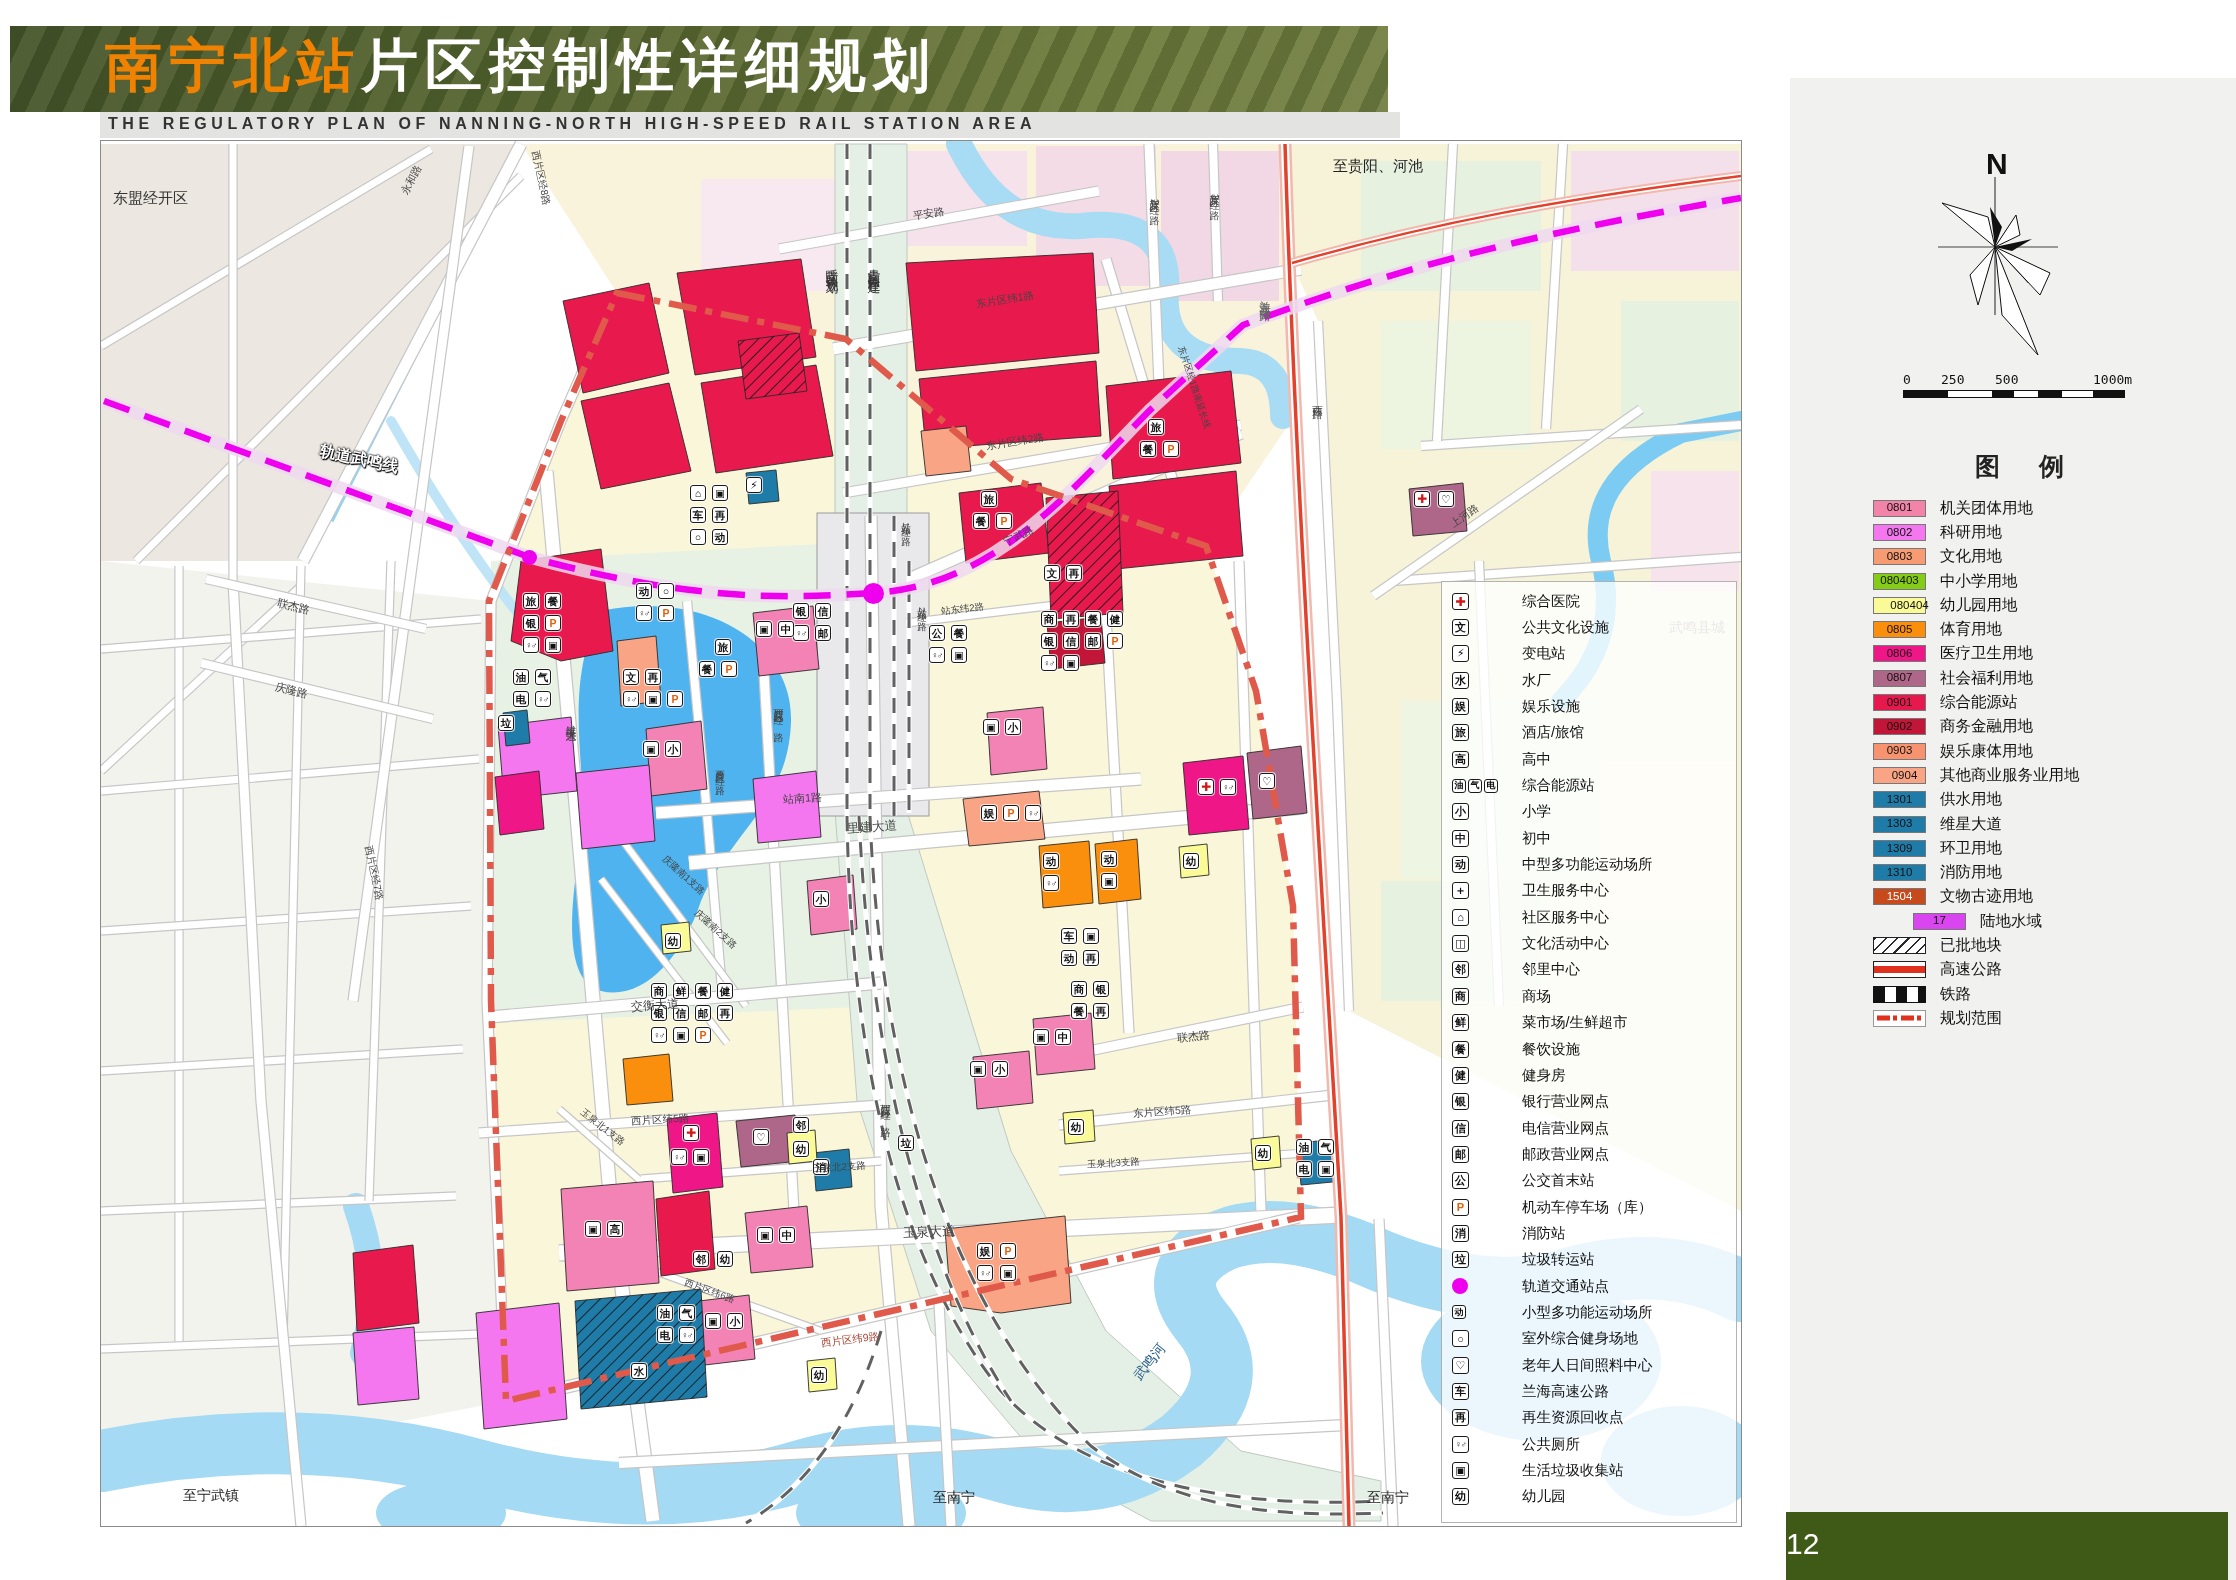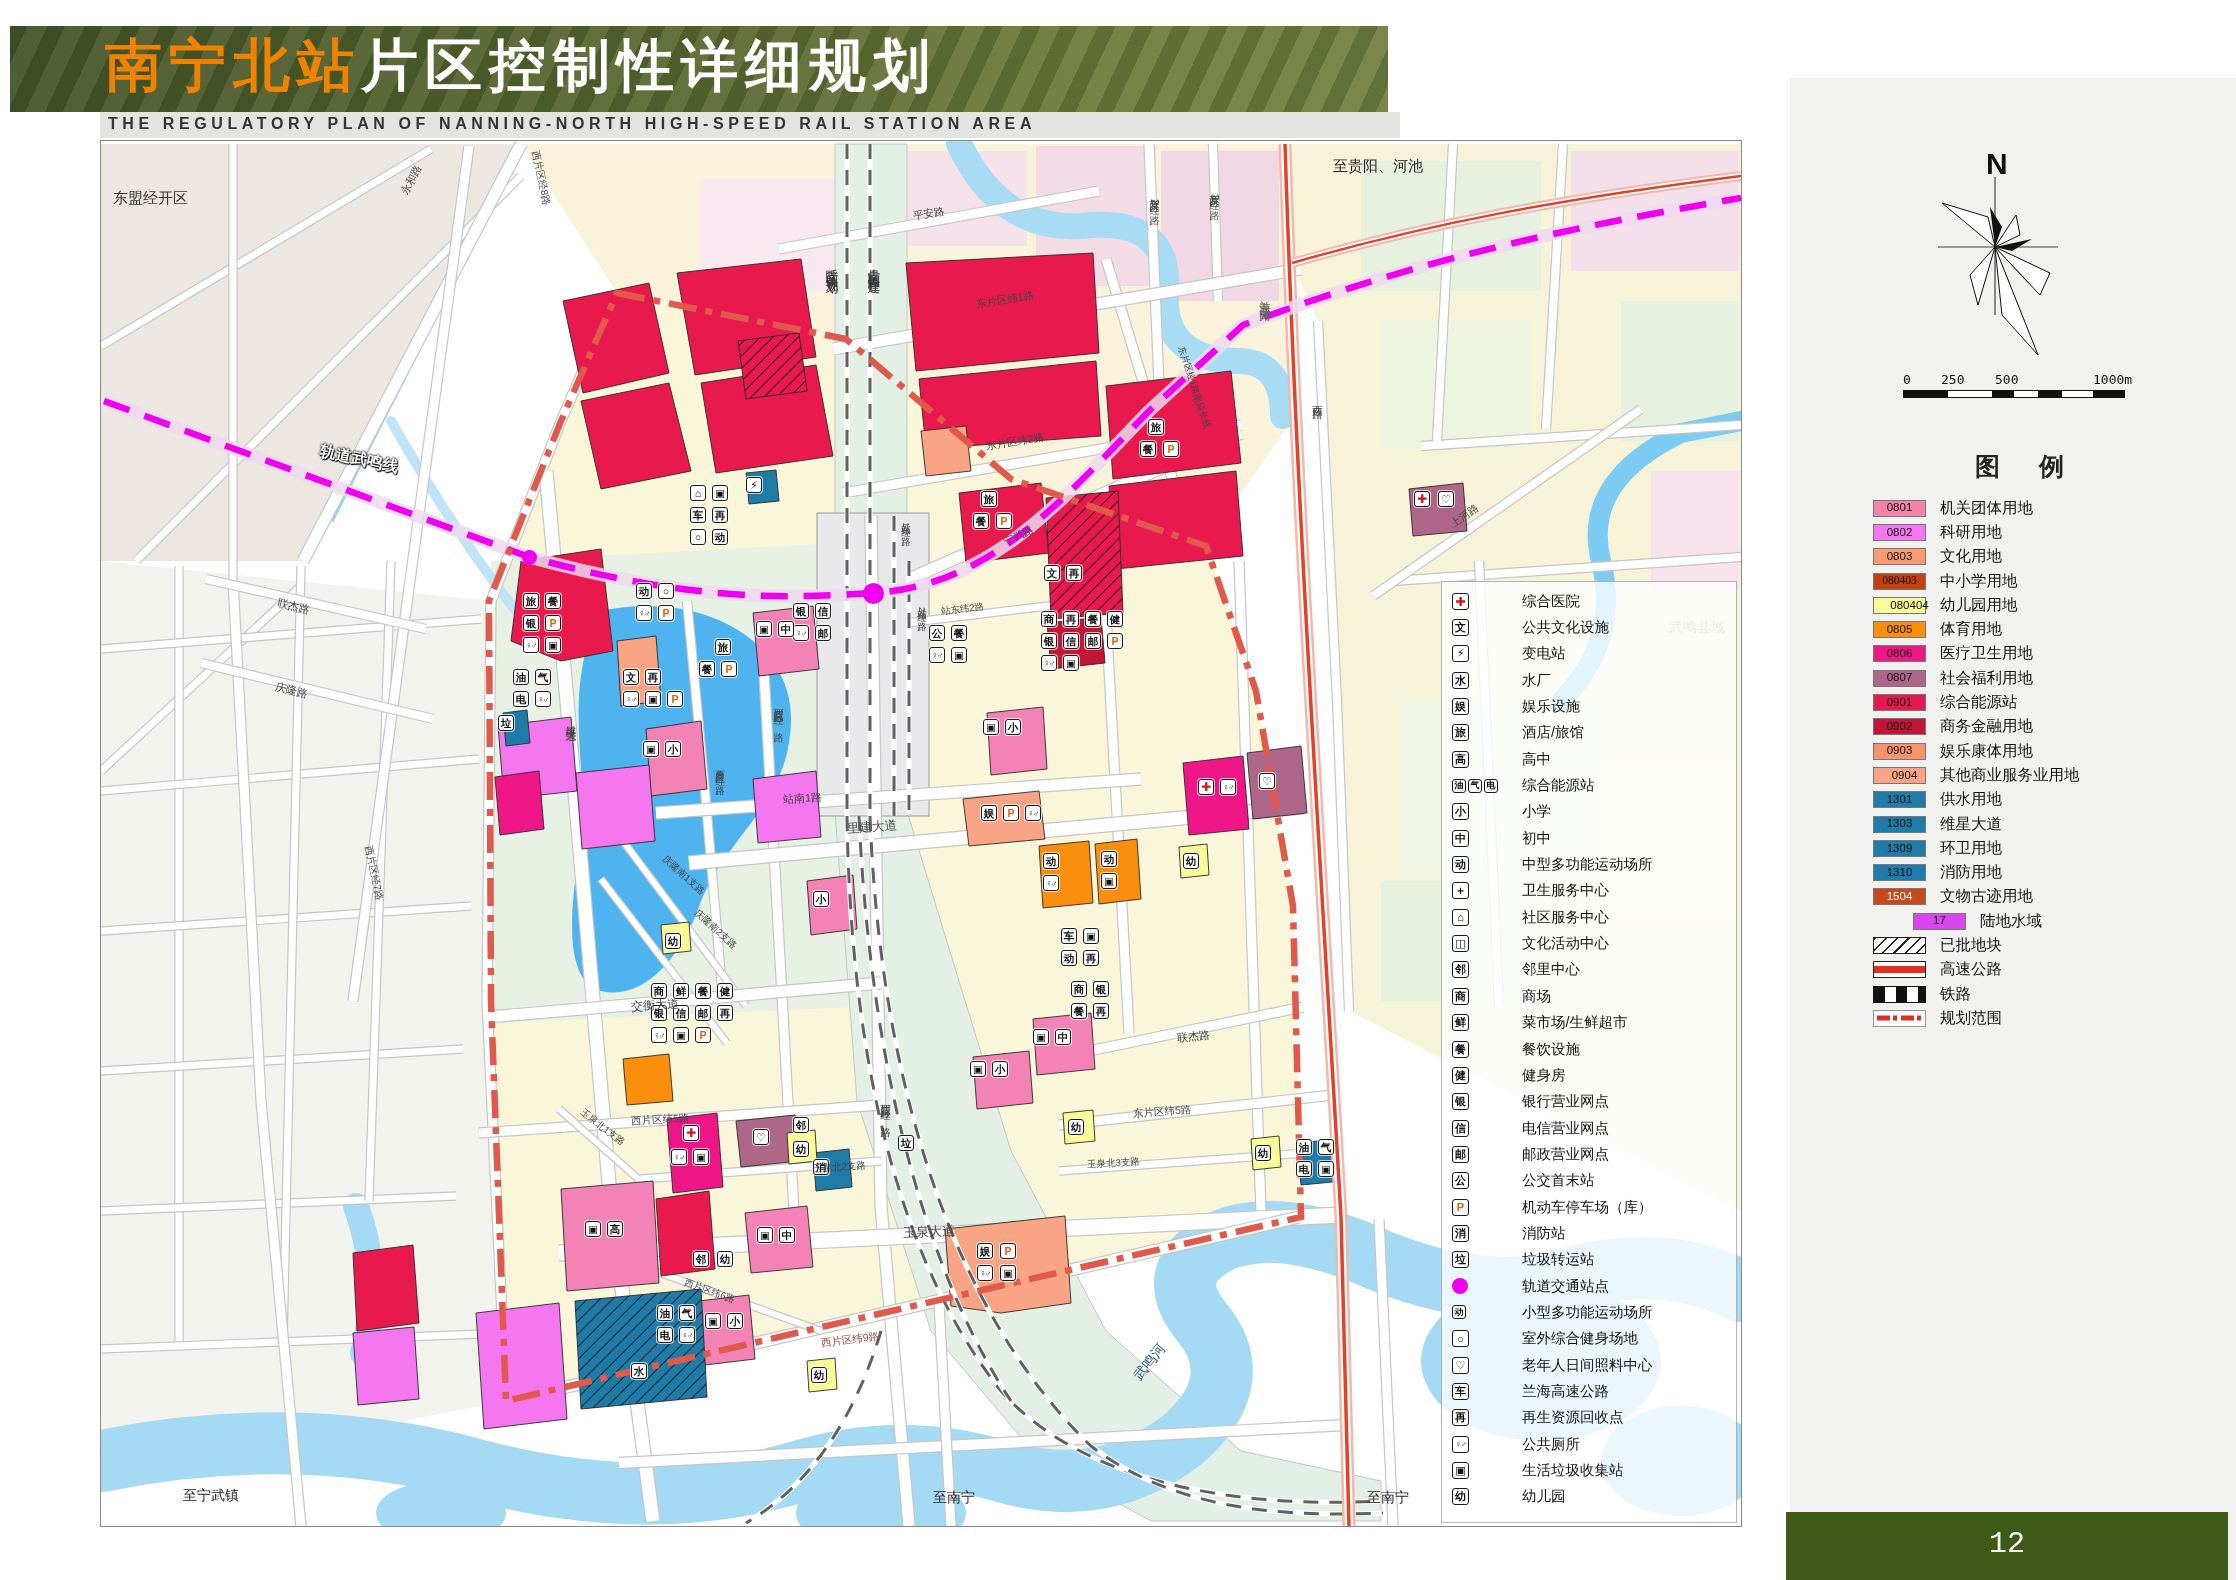--- a/index.html
+++ b/index.html
@@ -35,21 +35,21 @@
   .sw .code{font-size:11.5px;color:#111;line-height:1;}
   .sw .code.wt{color:#fff;}
   .sw.approved{background-color:#fff;border-color:#222;background-image:repeating-linear-gradient(135deg,rgba(30,30,30,.95) 0 1.6px,transparent 1.6px 8px);}
   .sw.highway{border-color:#222;background:linear-gradient(180deg,#fff 0 4px,#E0301E 4px 11px,#fff 11px 17px);}
   .sw.railway{border:1px solid #111;background:repeating-linear-gradient(90deg,#111 0 11px,#fff 11px 22px);}
   .sw.boundary{border-color:#999;background:#fff;position:relative;}
   .sw.boundary::before{content:"";position:absolute;left:3px;right:3px;top:50%;height:5px;transform:translateY(-50%);
      background:repeating-linear-gradient(90deg,#E0301E 0 13px,#fff 13px 16px,#E0301E 16px 20px,#fff 20px 24px);}
   .lrow .lab{margin-left:14px;font-size:15.5px;color:#111;white-space:nowrap;}
   #pagebar{position:absolute;left:-4px;top:1512px;width:442px;height:68px;background:#3E5A16;}
-  #pagebar .num{display:block;text-align:center;line-height:64px;color:#fff;font-size:30px;font-family:Liberation Mono, monospace;}
+  #pagebar .num{display:block;text-align:left;line-height:64px;color:#fff;font-size:30px;}
 
   
   #map-wrap{position:absolute;left:100px;top:140px;width:1640px;height:1385px;border:1px solid #8a8a8a;background:#fff;overflow:hidden;}
   #map-svg{position:absolute;left:0;top:0;}
   #label-layer,#icon-layer{position:absolute;left:0;top:0;width:1640px;height:1385px;pointer-events:none;}
   .ml{position:absolute;white-space:nowrap;color:#444;transform-origin:center;}
   .ml.v{writing-mode:vertical-rl;letter-spacing:2px;}
   .ml.metro{color:#fff;font-weight:700;text-shadow:0 0 2px #000,0 0 2px #000,1px 1px 1px #000;}
   .mi{position:absolute;width:16px;height:16px;background:#fff;border:1.4px solid #1a1a1a;border-radius:3px;box-sizing:border-box;
       display:flex;align-items:center;justify-content:center;box-shadow:0 0 0 1px rgba(255,255,255,.7);}
@@ -1061,21 +1061,21 @@
           </div>
           <span class="lab">科研用地</span>
         </div>
         <div class="lrow">
           <div class="sw" style="background: rgb(247, 155, 114);">
             <span class="code">0803</span>
           </div>
           <span class="lab">文化用地</span>
         </div>
         <div class="lrow">
-          <div class="sw" style="background: #c2410c; font-family: Liberation Serif, serif;">
+          <div class="sw" style="background: #84cc16;">
             <span class="code">080403</span>
           </div>
           <span class="lab">中小学用地</span>
         </div>
         <div class="lrow">
           <div class="sw" style="background: rgb(250, 250, 150); padding-left: 20px;">
             <span class="code">080404</span>
           </div>
           <span class="lab">幼儿园用地</span>
         </div>

